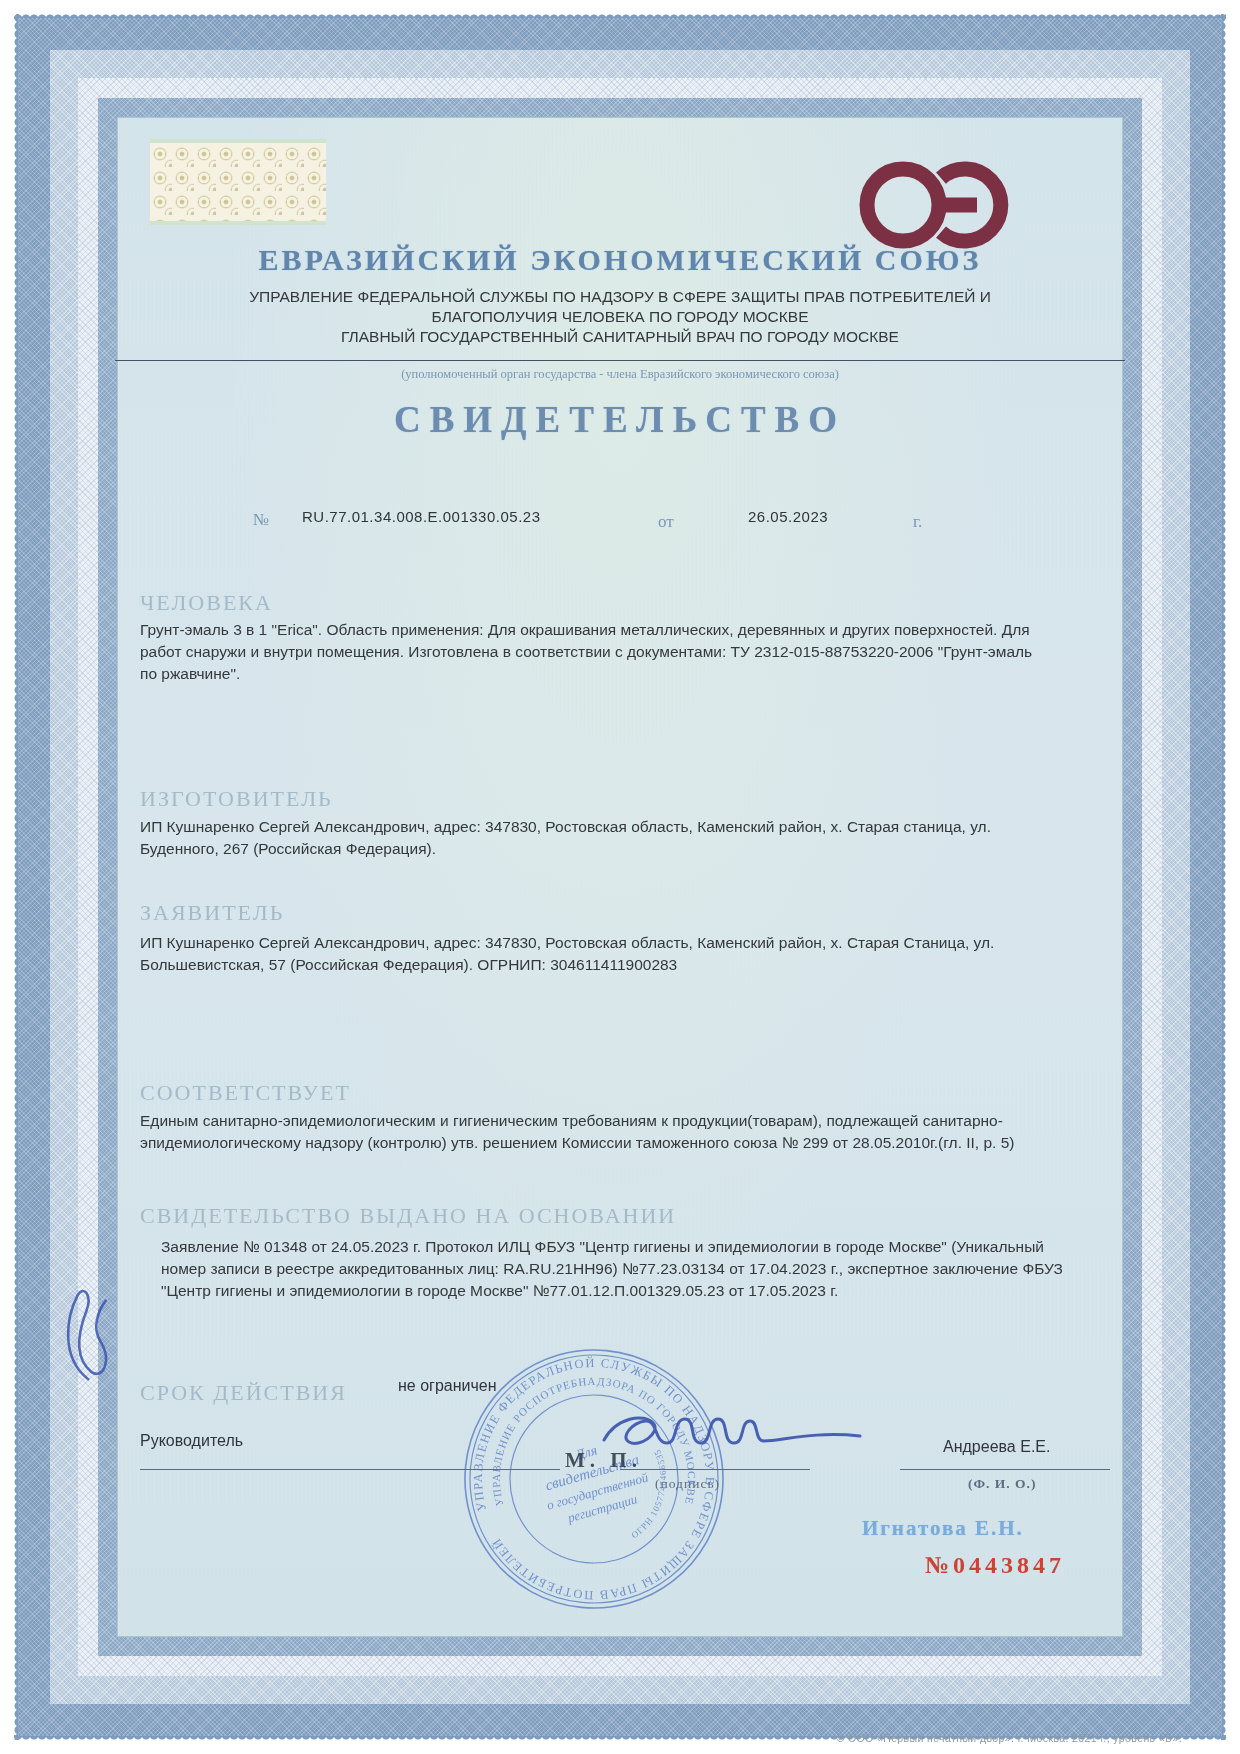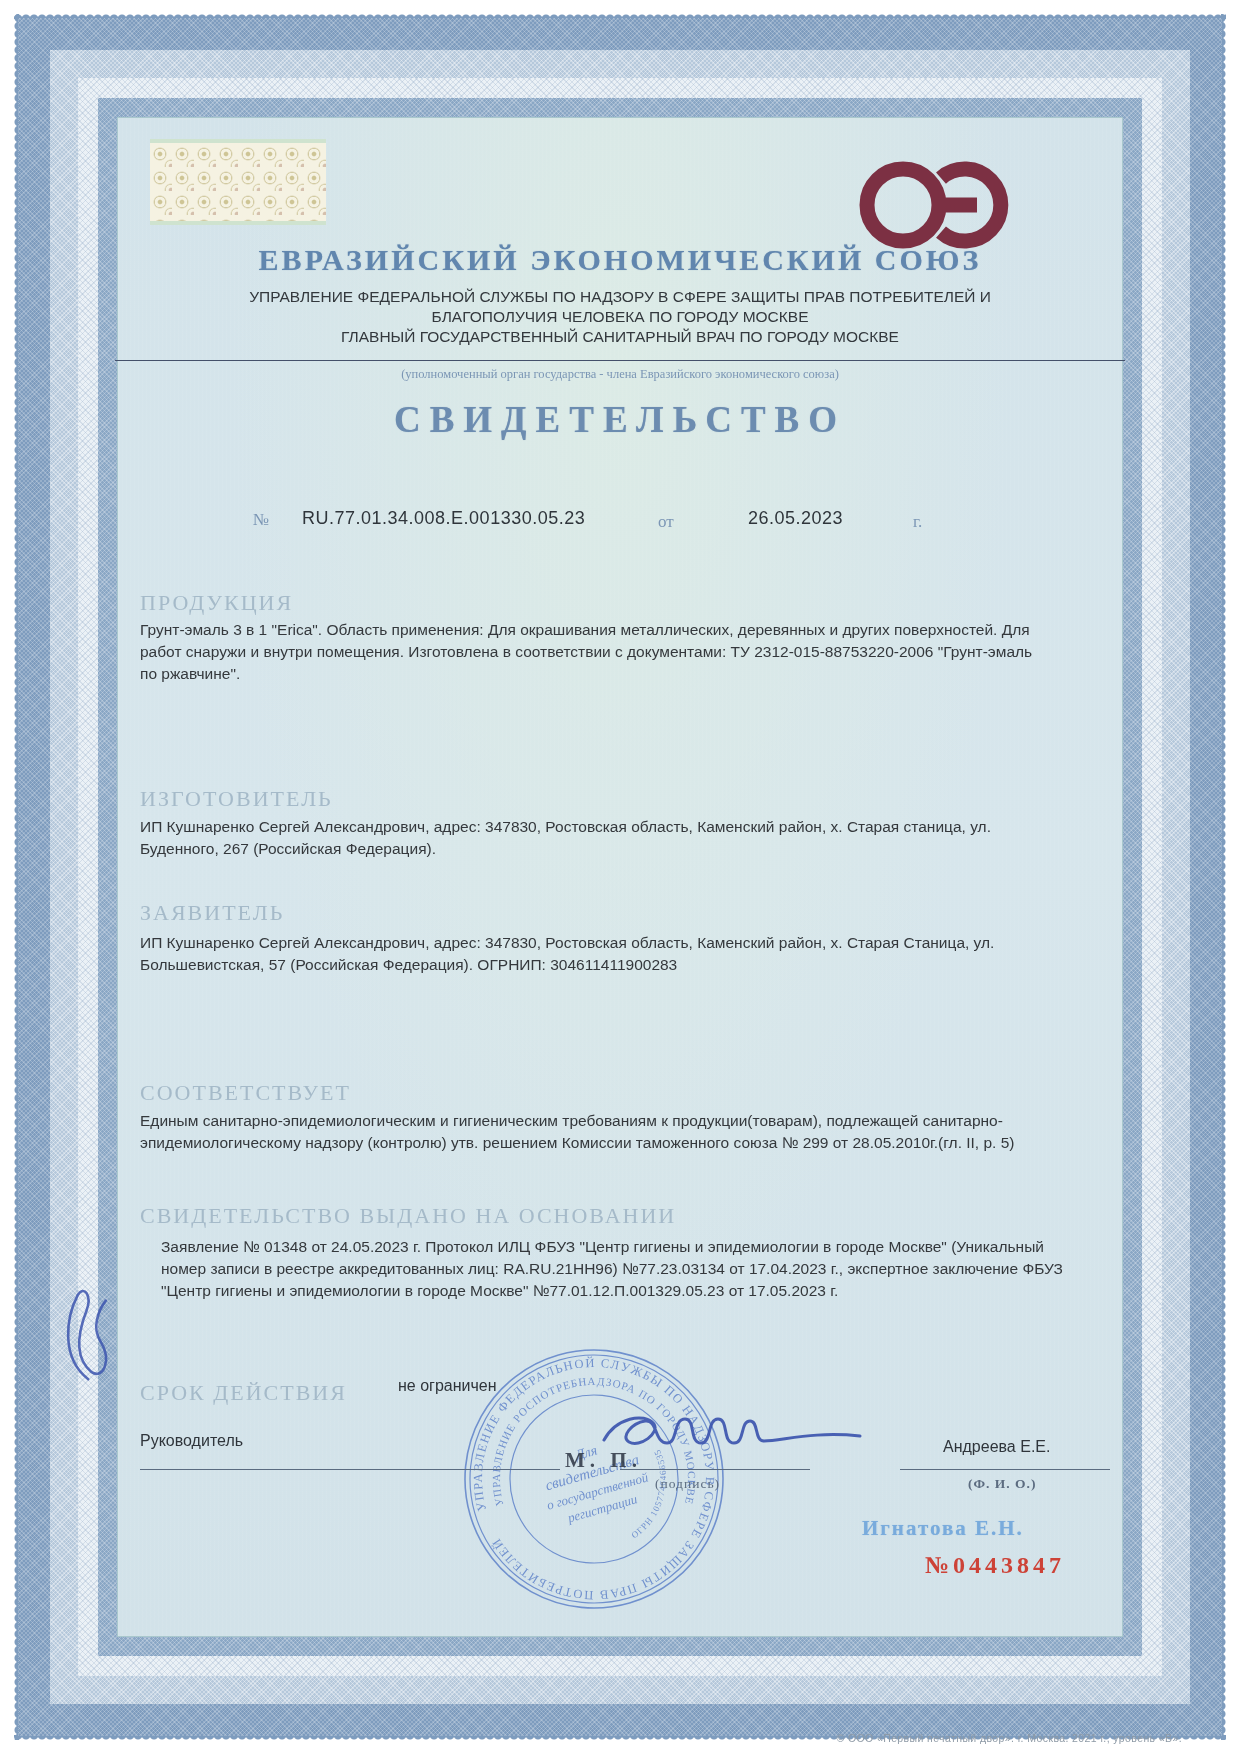--- a/index.html
+++ b/index.html
@@ -43,21 +43,21 @@
   .hdr-union{top:243px;font:bold 30px "Liberation Serif",serif;color:#60c;color:#6186ae;letter-spacing:3px;
              text-shadow:0 0 1px rgba(97,134,174,.5);}
   .hdr-line{color:#33383d;font-size:15.5px;line-height:20px;}
   .rule{top:360px;left:115px;right:115px;height:0;border-top:1.6px solid #44506a;}
   .hdr-note{top:367px;font-family:"Liberation Serif",serif;font-size:12.5px;color:#7b96b5;}
   .title{top:398px;font:bold 37px "Liberation Serif",serif;color:#6c8cb0;letter-spacing:9px;
          text-shadow:0 0 1px rgba(108,140,176,.6);}
   .subtitle{top:453px;font:bold 24px "Liberation Serif",serif;color:#6b8cb2;letter-spacing:3px;}
   .numrow{top:506px;height:28px;color:#2f353b;}
   .bluetag{font-family:"Liberation Serif",serif;color:#7b96b5;font-size:17px;}
-  .numval{font-size:18px;color:#2f353b;letter-spacing:.5px;}
+  .numval{font-size:15px;color:#2f353b;letter-spacing:.5px;}
   .sec-h{font-family:"Liberation Serif",serif;font-size:22px;color:#a5bac9;letter-spacing:2px;}
   .sec-t{font-size:15.5px;color:#34383c;line-height:22px;width:912px;}
   .lbl-dark{font-size:16px;color:#2f353b;}
   .sigline{position:absolute;border-top:1.2px solid #5a6b80;height:0;}
   .cap{font-family:"Liberation Serif",serif;font-size:13.5px;color:#5c6c80;letter-spacing:1px;}
   .duty{font-family:"Liberation Serif",serif;font-size:14.5px;color:#3e4a58;line-height:21px;width:408px;text-align:justify;}
   .mp{font-family:"Liberation Serif",serif;font-weight:bold;font-size:21px;color:rgba(44,52,66,.85);letter-spacing:5px;}
   .registrar{font-family:"Liberation Serif",serif;font-weight:bold;font-size:21px;color:#79abdc;letter-spacing:2px;
              text-shadow:0 0 1px rgba(121,171,220,.6);}
   .rednum{font-family:"Liberation Serif",serif;font-weight:bold;font-size:24px;color:#cd4237;letter-spacing:4px;}
@@ -111,21 +111,21 @@
   <div class="abs ctr title">СВИДЕТЕЛЬСТВО</div>
 
   <div class="abs numrow" style="left:0;right:0;">
     <span class="abs bluetag" style="left:253px;top:4px;">№</span>
     <span class="abs numval" style="left:302px;top:2px;">RU.77.01.34.008.E.001330.05.23</span>
     <span class="abs bluetag" style="left:658px;top:6px;">от</span>
     <span class="abs numval" style="left:748px;top:2px;">26.05.2023</span>
     <span class="abs bluetag" style="left:913px;top:6px;">г.</span>
   </div>
 
-  <div class="abs sec-h" style="left:140px;top:590px;">ПРОДУКЦИЯ</div>
+  <div class="abs sec-h" style="left:140px;top:590px;">ЧЕЛОВЕКА</div>
   <div class="abs sec-t" style="left:140px;top:619px;">Грунт-эмаль 3 в 1 "Erica". Область применения: Для окрашивания металлических, деревянных и других поверхностей. Для работ снаружи и внутри помещения. Изготовлена в соответствии с документами: ТУ 2312-015-88753220-2006 "Грунт-эмаль по ржавчине".</div>
 
   <div class="abs sec-h" style="left:140px;top:786px;">ИЗГОТОВИТЕЛЬ</div>
   <div class="abs sec-t" style="left:140px;top:816px;">ИП Кушнаренко Сергей Александрович, адрес: 347830, Ростовская область, Каменский район, х. Старая станица, ул. Буденного, 267 (Российская Федерация).</div>
 
   <div class="abs sec-h" style="left:140px;top:900px;">ЗАЯВИТЕЛЬ</div>
   <div class="abs sec-t" style="left:140px;top:932px;">ИП Кушнаренко Сергей Александрович, адрес: 347830, Ростовская область, Каменский район, х. Старая Станица, ул. Большевистская, 57 (Российская Федерация). ОГРНИП: 304611411900283</div>
 
   <div class="abs sec-h" style="left:140px;top:1080px;">СООТВЕТСТВУЕТ</div>
   <div class="abs sec-t" style="left:140px;top:1110px;">Единым санитарно-эпидемиологическим и гигиеническим требованиям к продукции(товарам), подлежащей санитарно-эпидемиологическому надзору (контролю) утв. решением Комиссии таможенного союза № 299 от 28.05.2010г.(гл. II, р. 5)</div>

